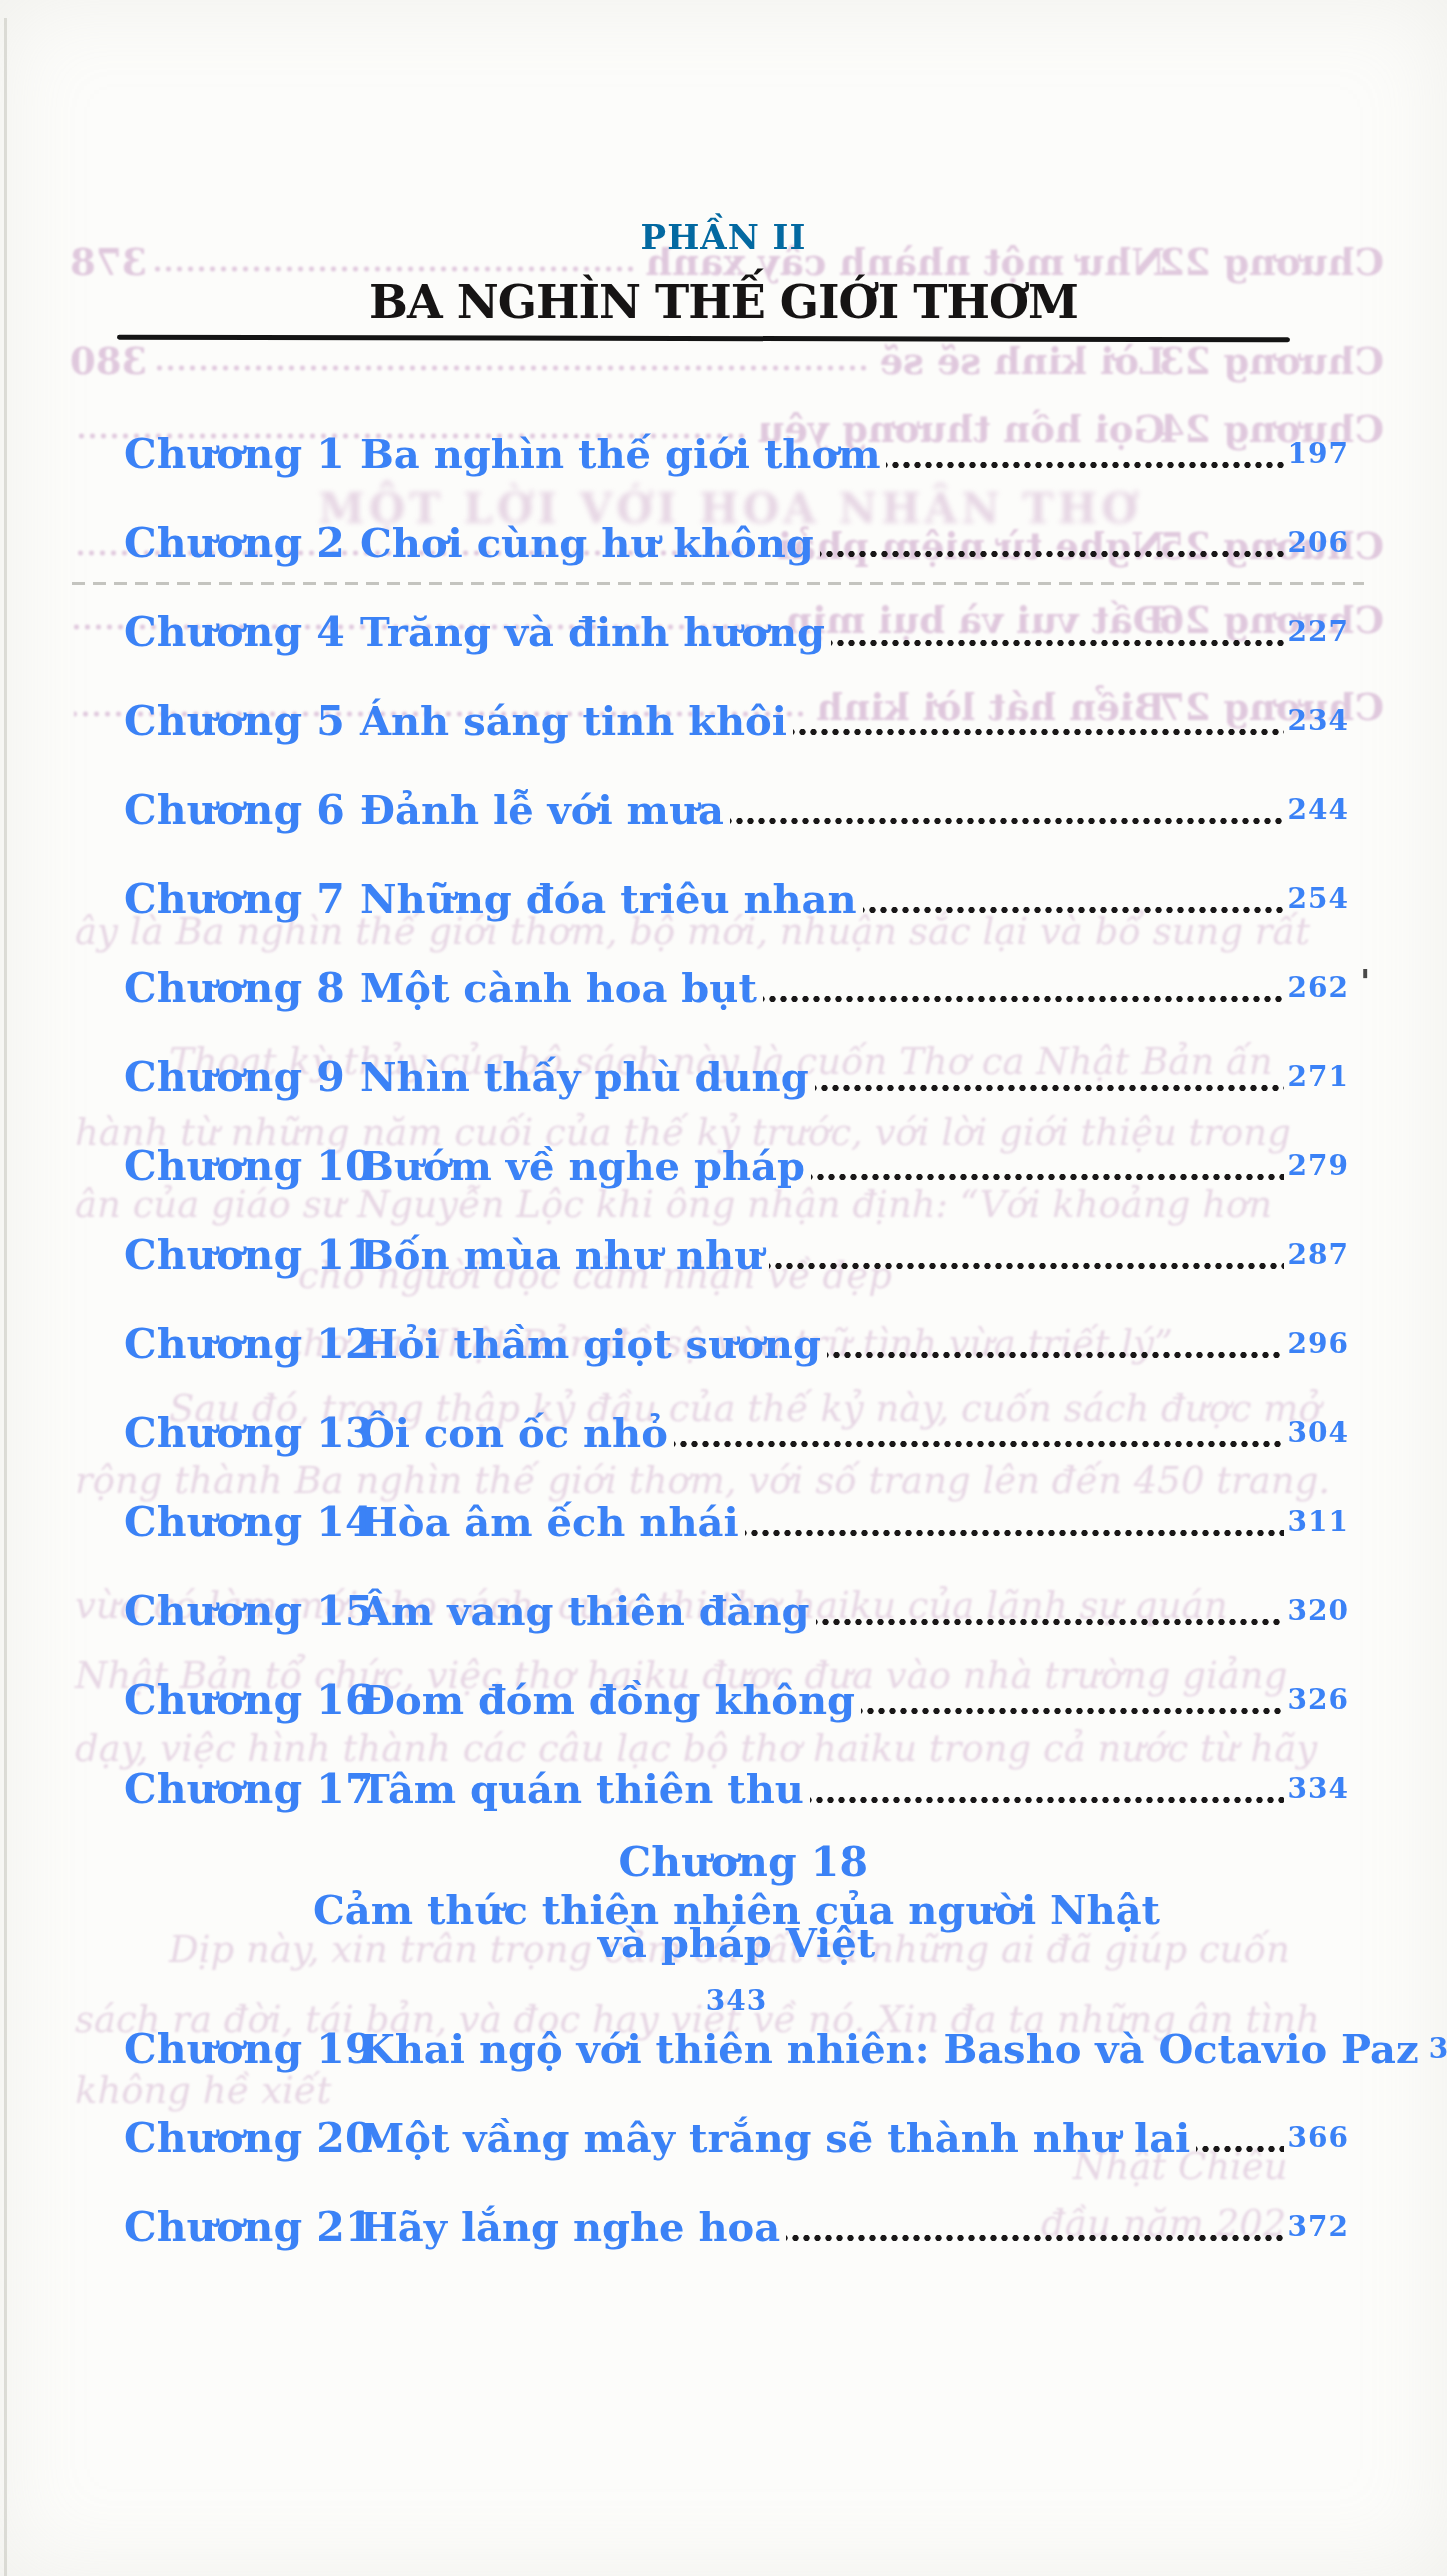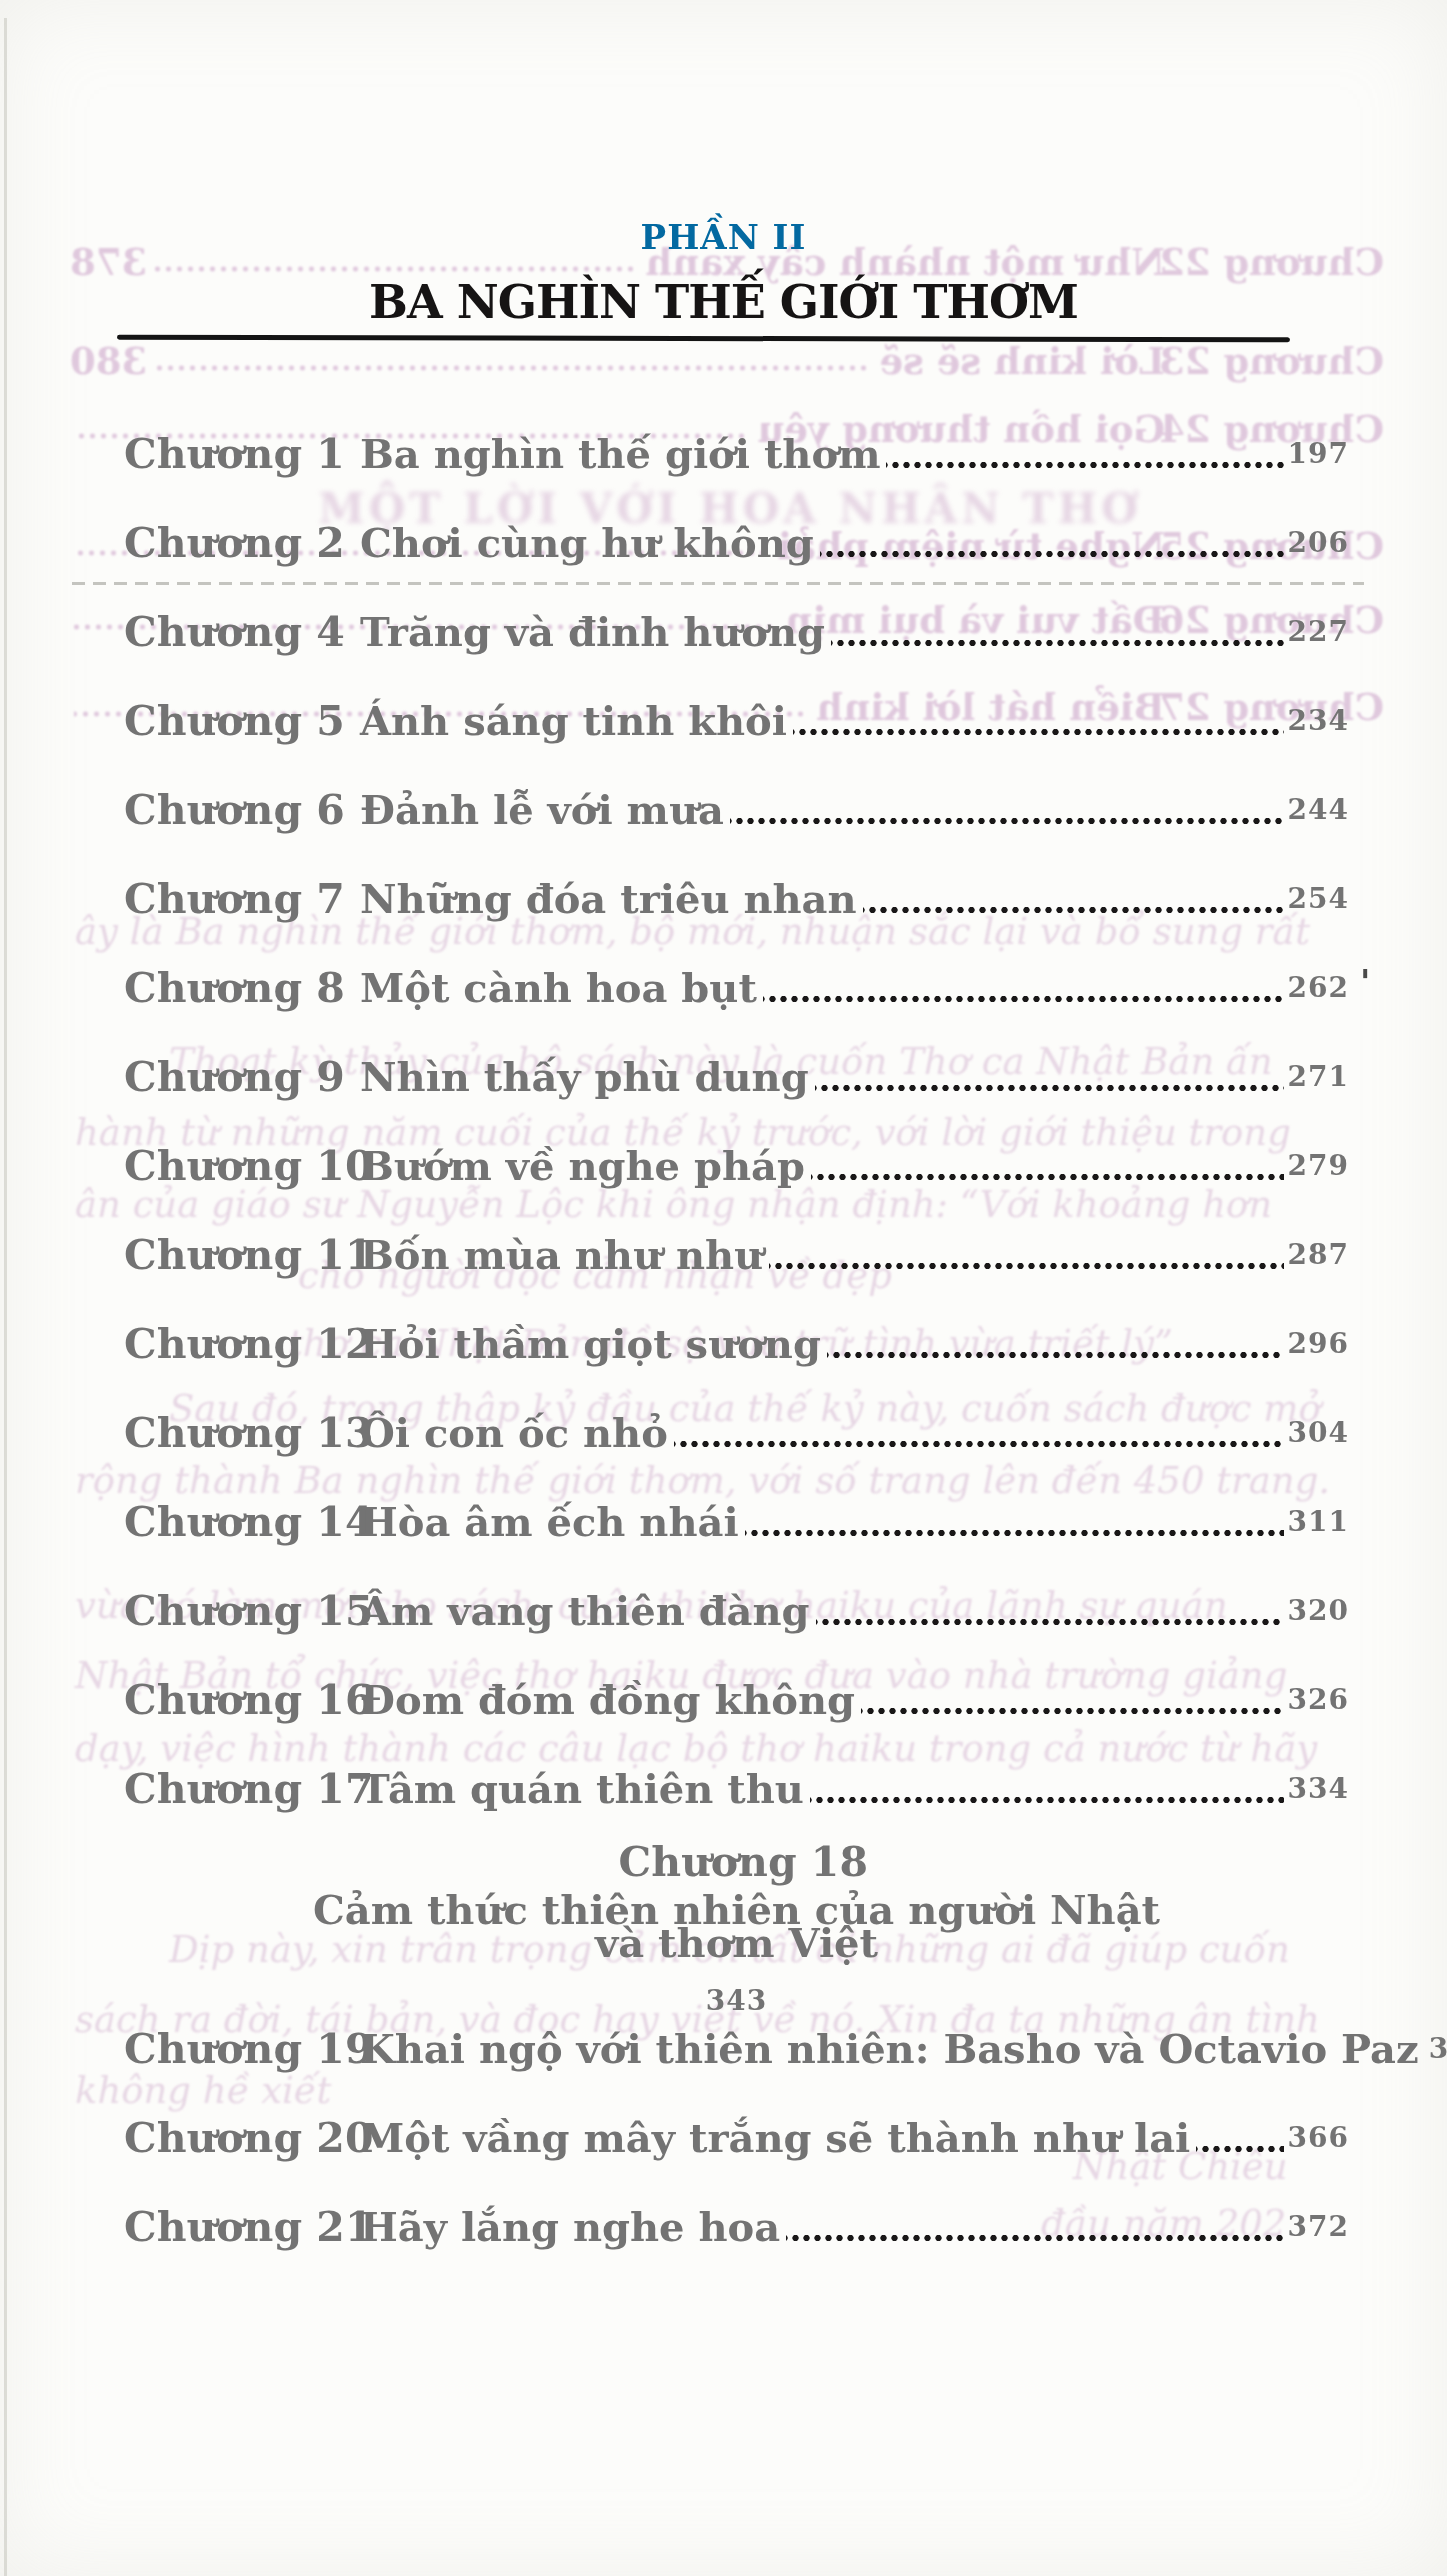--- a/index.html
+++ b/index.html
@@ -14,21 +14,21 @@
 
   
   .part-label{position:absolute;top:220px;left:0;width:100%;text-align:center;
     font-size:34px;font-weight:bold;color:#0369a1;letter-spacing:1px;line-height:1;}
   .part-title{position:absolute;top:279px;left:0;width:100%;text-align:center;
     font-size:46px;font-weight:bold;color:#161414;letter-spacing:-1px;line-height:1;}
   .rule{position:absolute;top:336px;left:117px;width:1173px;height:5px;
     background:#141414;border-radius:3px;transform:rotate(.12deg);}
 
   
-  .toc{position:absolute;top:409px;left:124px;width:1225px;color:#737373;}
+  .toc{position:absolute;top:409px;left:124px;width:1225px;color:#3b82f6;}
   .row,.line{display:flex;align-items:center;height:89px;font-weight:bold;}
   .row.tall{height:171px;flex-direction:column;align-items:stretch;justify-content:center;}
   .row.tall .line{height:81px;flex-direction:column;}
   .lbl{width:236px;flex:none;font-size:41px;white-space:nowrap;}
   .ttl{flex:none;font-size:40px;white-space:nowrap;}
   .dots{flex:1 1 0;min-width:0;height:20px;margin:18px 4px 0 6px;align-self:center;
     background-image:radial-gradient(circle,#191717 2.8px,transparent 3.5px);
     background-repeat:repeat-x;background-size:11px 12px;background-position:4px 6px;}
   .pg{flex:none;font-size:28px;letter-spacing:1px;}
 
@@ -217,21 +217,21 @@
     <span class="pg">334</span>
   </div>
       <div class="row tall">
         <div class="line">
     <span class="lbl">Chương 18</span>
     <span class="ttl">Cảm thức thiên nhiên của người Nhật</span>
 
   </div>
         <div class="line">
     <span class="lbl"></span>
-    <span class="ttl">và thơm Việt</span>
+    <span class="ttl">và pháp Việt</span>
     <span class="dots"></span>
     <span class="pg">343</span>
   </div>
       </div>
       <div class="line row">
     <span class="lbl">Chương 19</span>
     <span class="ttl">Khai ngộ với thiên nhiên: Basho và Octavio Paz</span>
     <span class="dots"></span>
     <span class="pg">354</span>
   </div>

